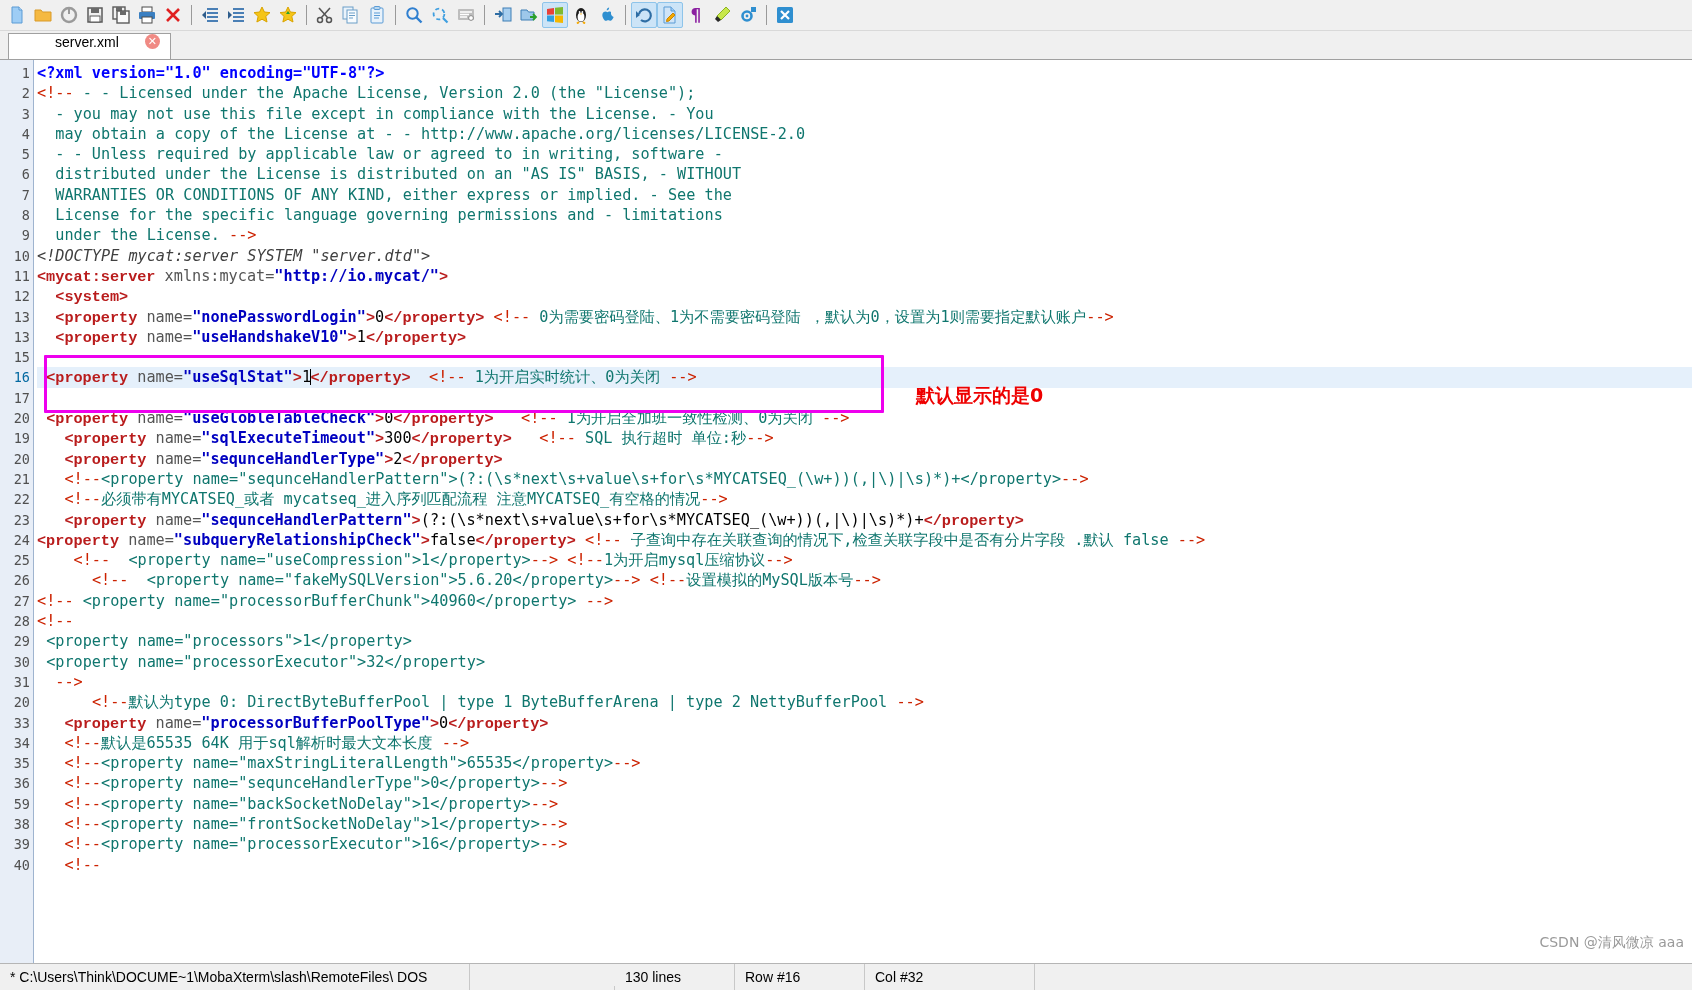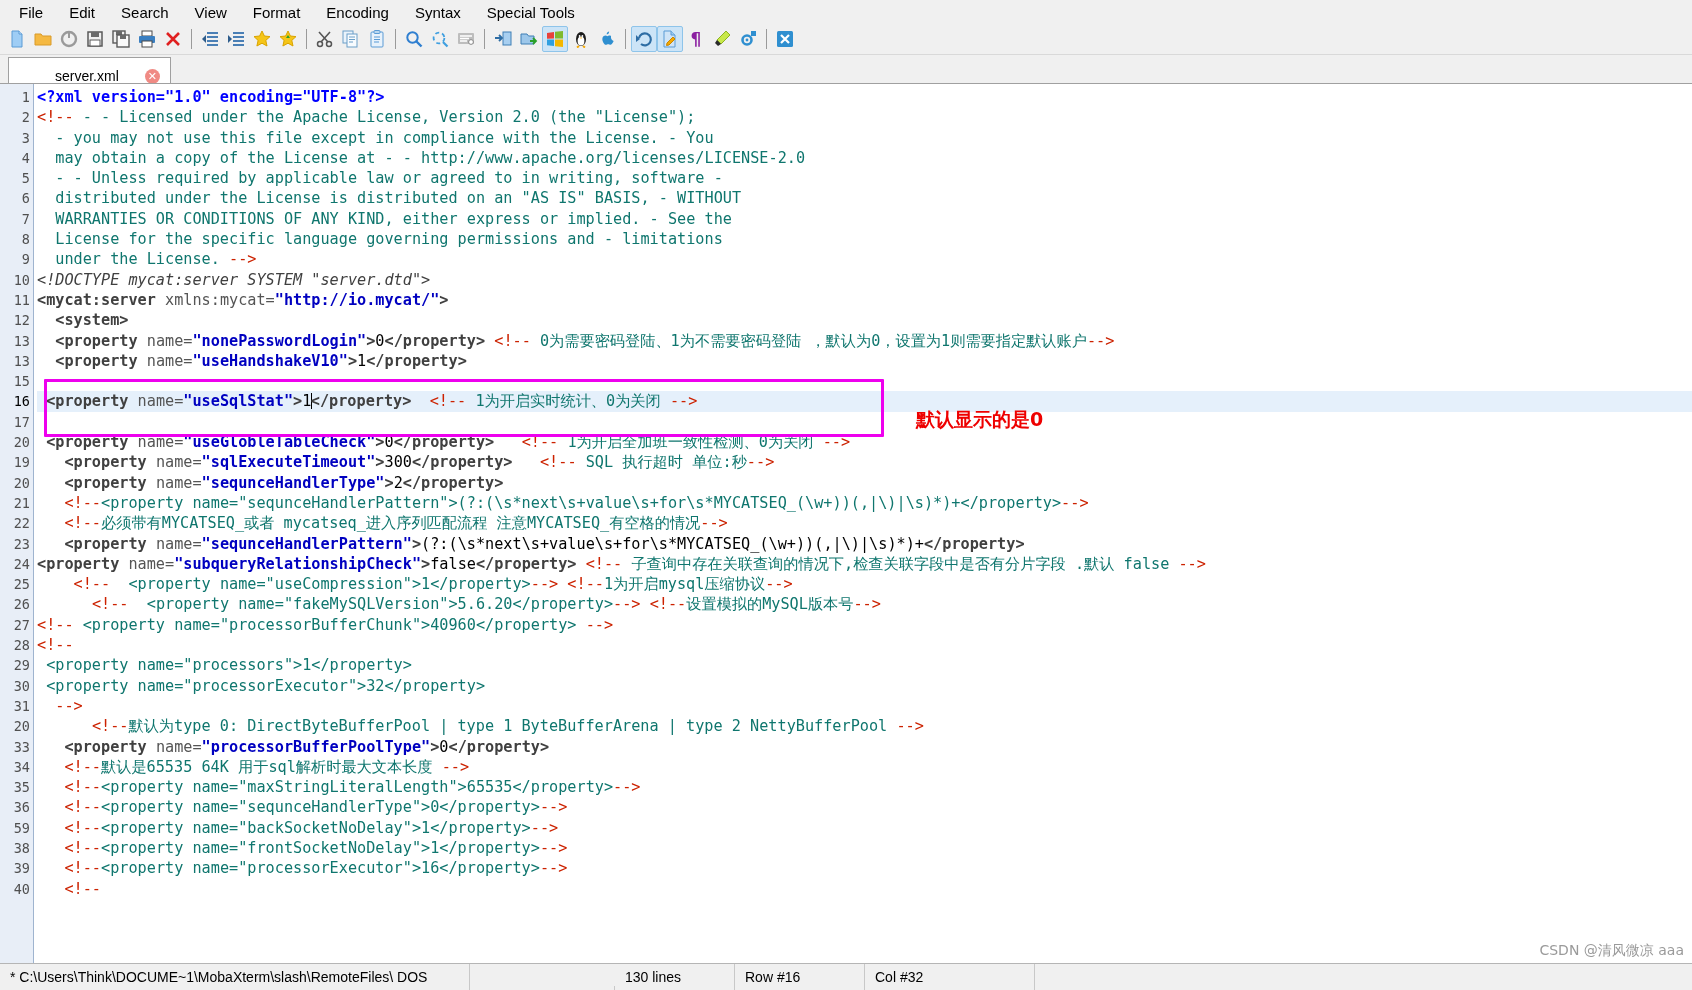--- a/index.html
+++ b/index.html
@@ -64,21 +64,21 @@
   .tabbar {
     height: 28px;
     background: #f0f0f0;
     display: flex;
     align-items: flex-end;
     padding-left: 8px;
     flex: 0 0 auto;
     position: relative;
   }
   .tab {
-    display: flex; align-items: flex-end;
+    display: flex; align-items: flex-start;
     height: 26px;
     background: #ffffff;
     border: 1px solid #a0a0a0;
     border-bottom: none;
     padding: 0 10px 0 46px;
     font-size: 14px;
     color: #000;
     position: relative;
     top: 1px;
   }
@@ -119,39 +119,39 @@
     box-sizing: border-box;
     color: #505050;
     font-size: 13.5px;
     padding-top: 3px;
   }
   .gutter .ln {
     height: 20.3px;
     line-height: 20.3px;
     font-family: "DejaVu Sans Mono", monospace;
   }
-  .gutter .ln.cur { color: #000000; }
+  .gutter .ln.cur { color: #0369a1; }
   .code {
     flex: 1 1 auto;
     padding-top: 3px;
     padding-left: 3px;
     position: relative;
     white-space: pre;
     overflow: hidden;
   }
   .code .line {
     height: 20.3px;
     line-height: 20.3px;
     white-space: pre;
     position: relative;
   }
   .code .line.hl { background: #e5f0fb; }
 
   
-  .tg   { color: #404040; font-weight: bold; }  
+  .tg   { color: #b91c1c; font-weight: bold; font-family: Liberation Mono, monospace; }  
   .at   { color: #555555; }                     
   .av   { color: #0000c0; font-weight: bold; }  
   .tx   { color: #000000; }                     
   .cm   { color: #0f766e; }                     
   .cmr  { color: #cc2200; }                     
   .pi   { color: #0000ff; font-weight: bold; }  
   .dt   { color: #404040; font-style: italic; }
 
   
   .caret {
@@ -200,46 +200,36 @@
   .sb-path   { width: 470px; }
   .sb-lang   { width: 145px; margin-top: 43px; }
   .sb-lines  { width: 120px; }
   .sb-row    { width: 130px; }
   .sb-col    { width: 170px; }
   .sb-rest   { flex: 1 1 auto; border-right: none; }
 
   .watermark {
     position: absolute;
     right: 8px;
-    bottom: 30px;
+    bottom: 38px;
     color: #9a9a9a;
     font-size: 14px;
     font-family: "DejaVu Sans", sans-serif;
   }
   .scroll-v {
     position: absolute;
     right: 0; top: 0; bottom: 0;
     width: 0px;
   }
 </style>
 </head>
 <body>
 
 <div id="app">
 
-  <div class="menubar" id="menubar">
-      <div class="menu-item">File</div>
-      <div class="menu-item">Edit</div>
-      <div class="menu-item">Search</div>
-      <div class="menu-item">View</div>
-      <div class="menu-item">Format</div>
-      <div class="menu-item">Encoding</div>
-      <div class="menu-item">Syntax</div>
-      <div class="menu-item">Special Tools</div>
-    </div>
 
   <div class="toolbar" id="toolbar">
       <div class="tb-btn">
         <svg width="18" height="18" viewBox="0 0 18 18">
           <path d="M4 1h7l3 3v13H4z" fill="#9ecdf5" stroke="#5a9bd5"></path>
           <path d="M11 1v3h3" fill="#cfe4f7" stroke="#5a9bd5"></path>
         </svg>
       </div>
       <div class="tb-btn">
         <svg width="18" height="18" viewBox="0 0 18 18">

